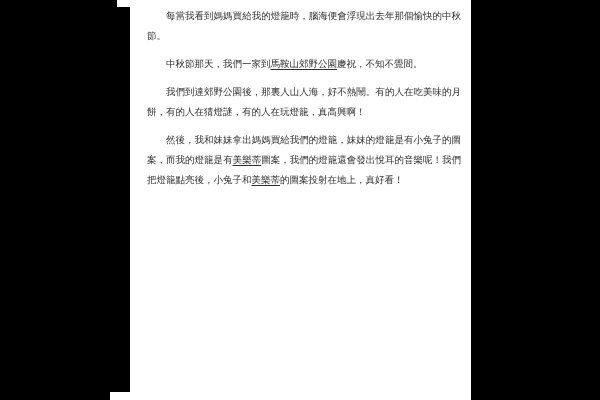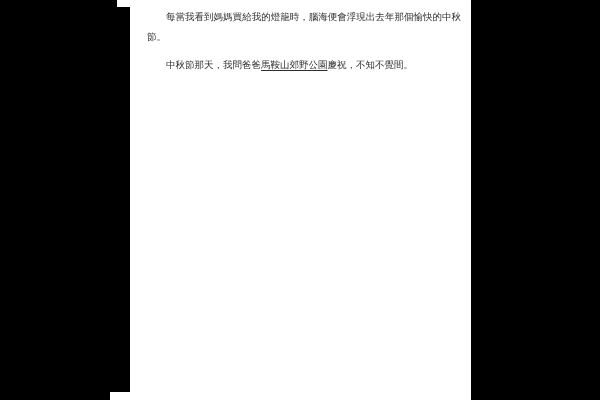--- a/index.html
+++ b/index.html
@@ -63,20 +63,22 @@
     text-underline-offset: 2px;
     text-decoration-thickness: 0.8px;
     margin-top: 15px;
   }
 </style>
 </head>
 <body>
 
 <div class="screen">
   <div class="paper">
-    <div class="doc-body" id="doc-body" style="color: rgb(46, 46, 46);">
+    <div class="doc-body" id="doc-body" style="color: rgb(46, 46, 46); font-family: Liberation Mono, monospace;">
         <p><span>每當我看到媽媽買給我的燈籠時，腦海便會浮現出去年那個愉快的中秋節。</span></p>
-        <p><span>中秋節那天，我問爸爸</span><span class="u">馬鞍山郊野公園</span><span>慶祝，不知不覺間。</span></p>
+        <p><span>中秋節那天，我們一家到</span><span class="u">馬鞍山郊野公園</span><span>慶祝，不知不覺間。</span></p>
+        <p><span>我們到達郊野公園後，那裏人山人海，好不熱鬧。有的人在吃美味的月餅，有的人在猜燈謎，有的人在玩燈籠，真高興啊！</span></p>
+        <p><span>然後，我和妹妹拿出媽媽買給我們的燈籠，妹妹的燈籠是有小兔子的圖案，而我的燈籠是有</span><span class="u">美樂蒂</span><span>圖案，我們的燈籠還會發出悅耳的音樂呢！我們把燈籠點亮後，小兔子和</span><span class="u">美樂蒂</span><span>的圖案投射在地上，真好看！</span></p>
       </div>
   </div>
   <div class="sliver-top"></div>
   <div class="sliver-bottom"></div>
 </div>
 
 </body></html>

